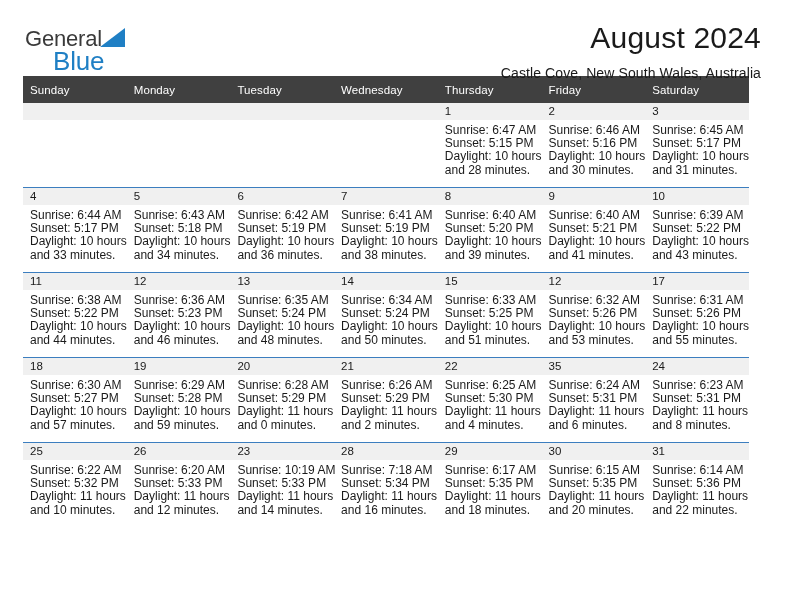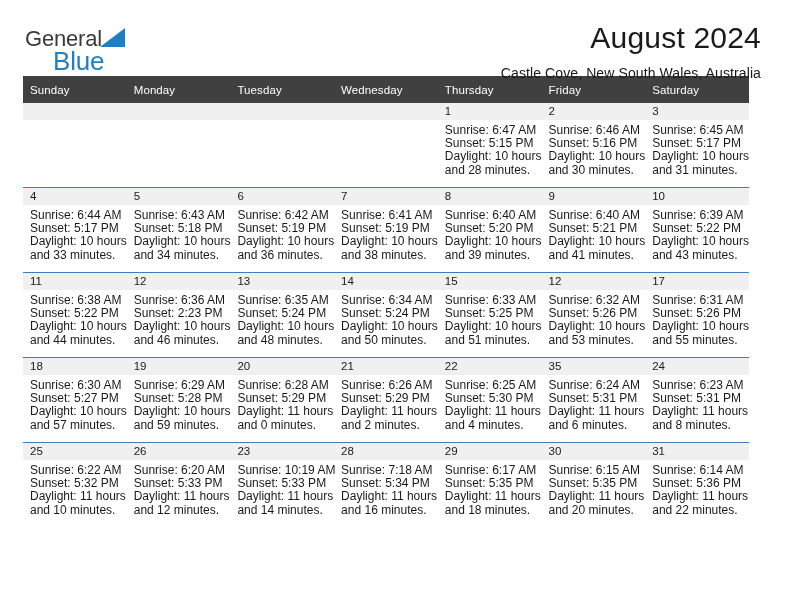--- a/index.html
+++ b/index.html
@@ -312,21 +312,21 @@
                 <div>Daylight: 10 hours</div>
                 <div>and 44 minutes.</div>
               </div>
             </div>
           </td>
           <td>
             <div class="daybox">
               <div class="daynum-band">12</div>
               <div class="dayinfo">
                 <div>Sunrise: 6:36 AM</div>
-                <div>Sunset: 2:23 PM</div>
+                <div>Sunset: 5:23 PM</div>
                 <div>Daylight: 10 hours</div>
                 <div>and 46 minutes.</div>
               </div>
             </div>
           </td>
           <td>
             <div class="daybox">
               <div class="daynum-band">13</div>
               <div class="dayinfo">
                 <div>Sunrise: 6:35 AM</div>

